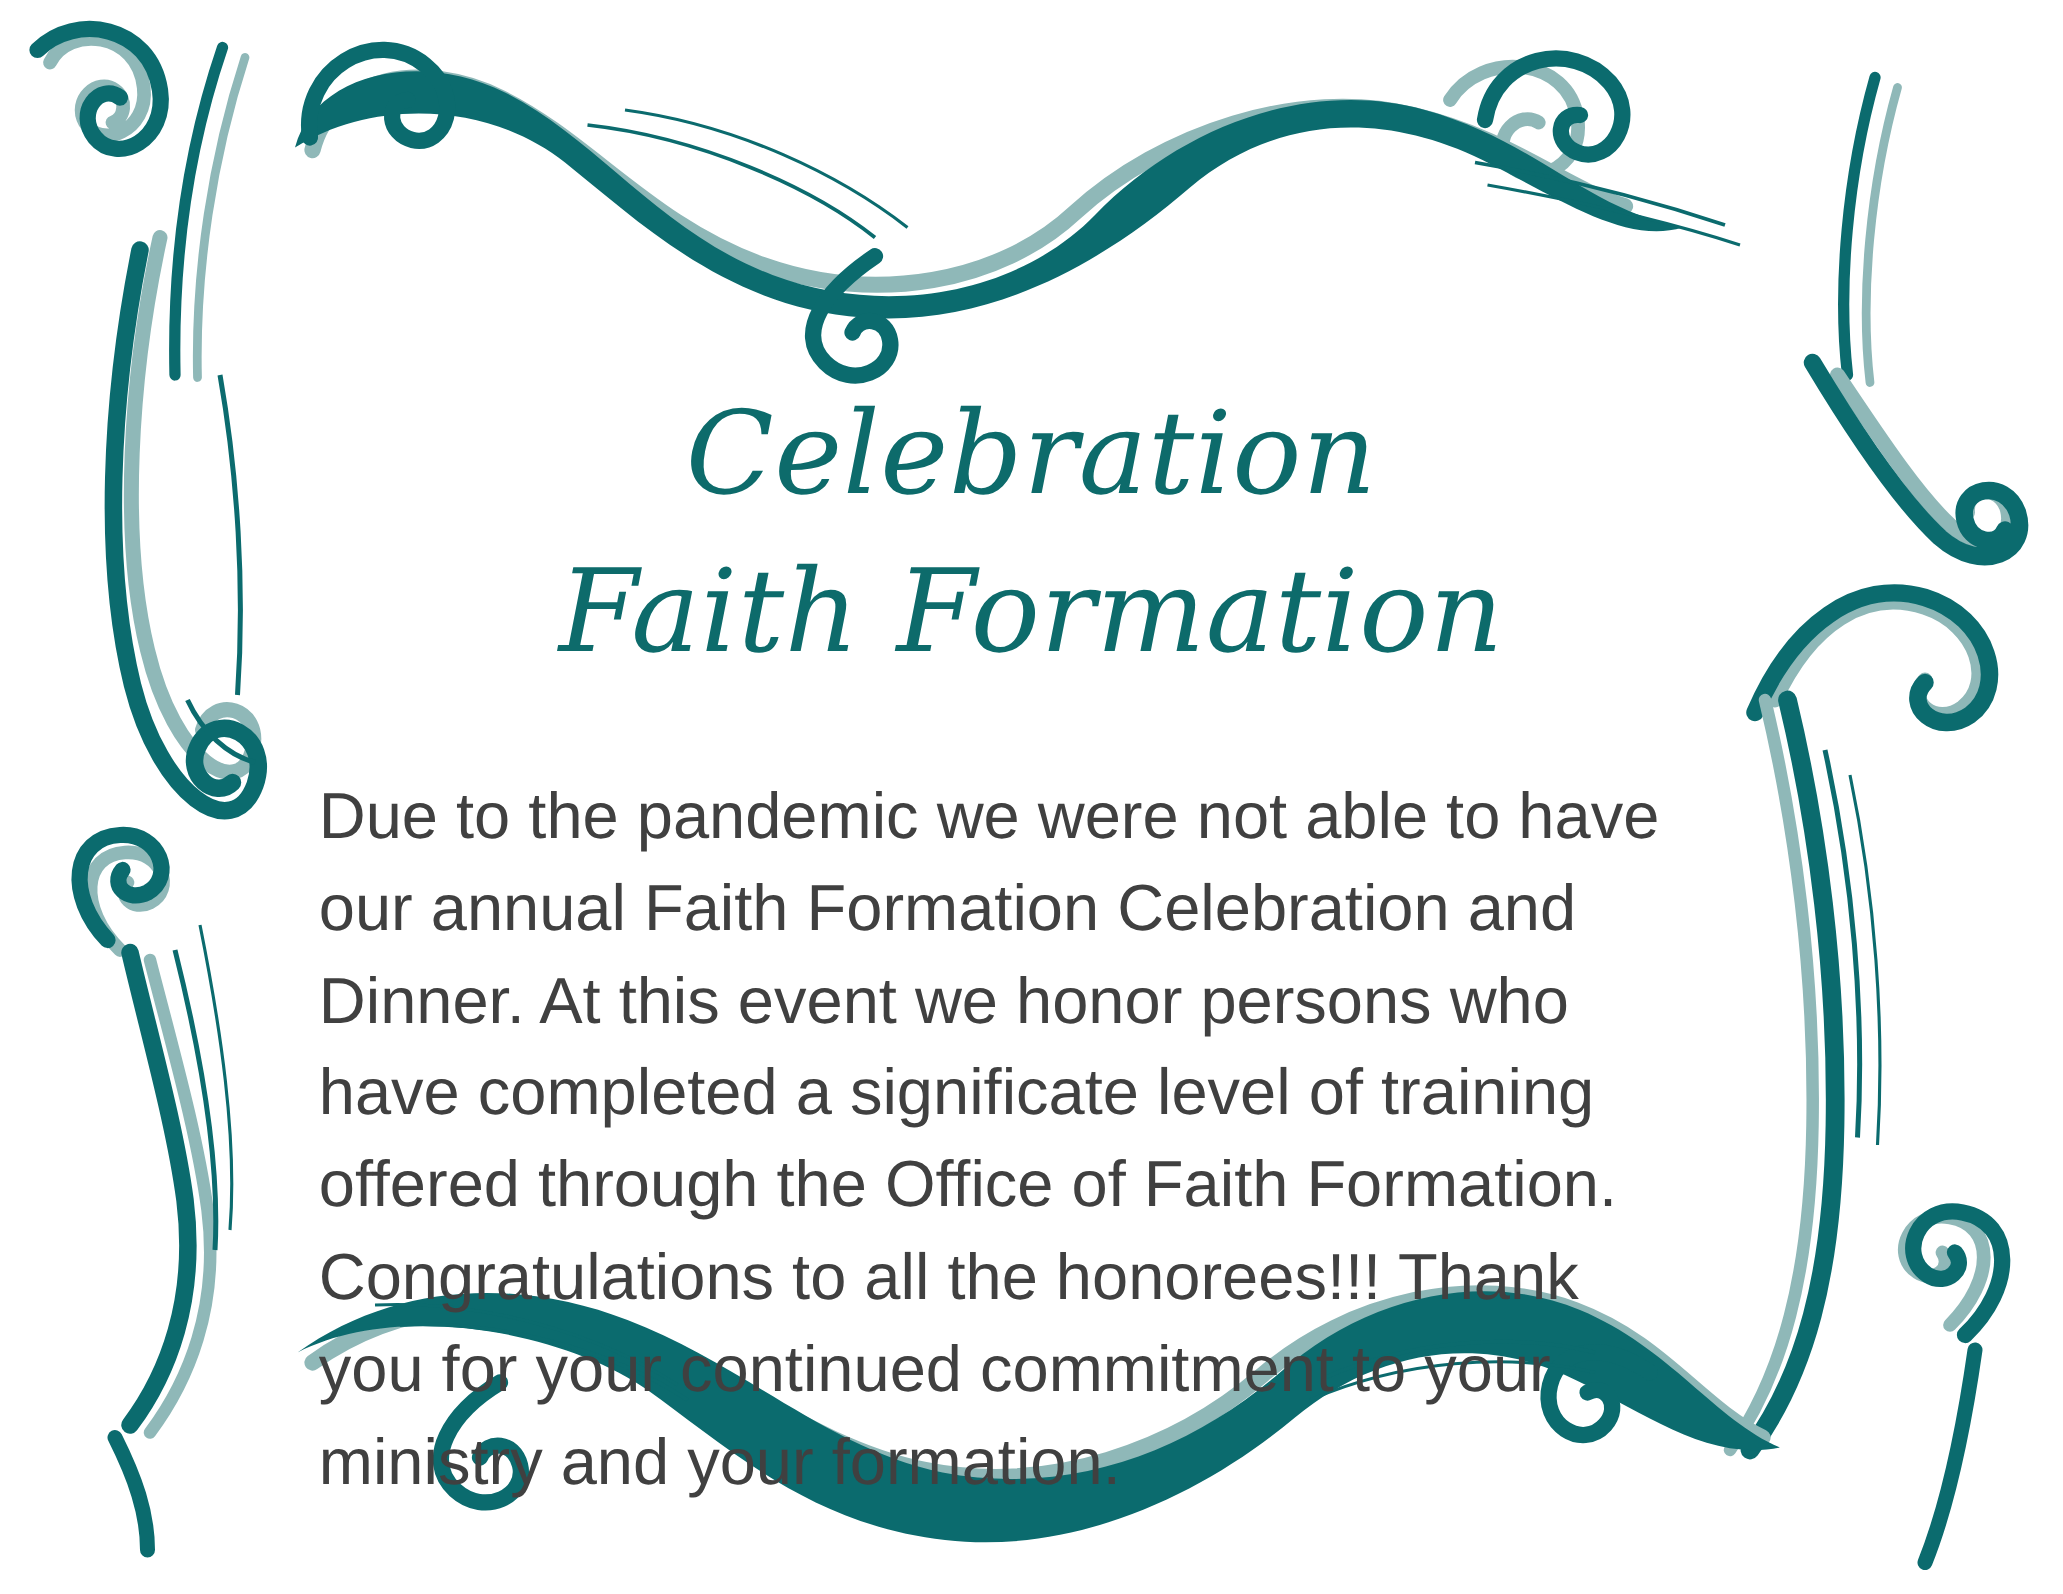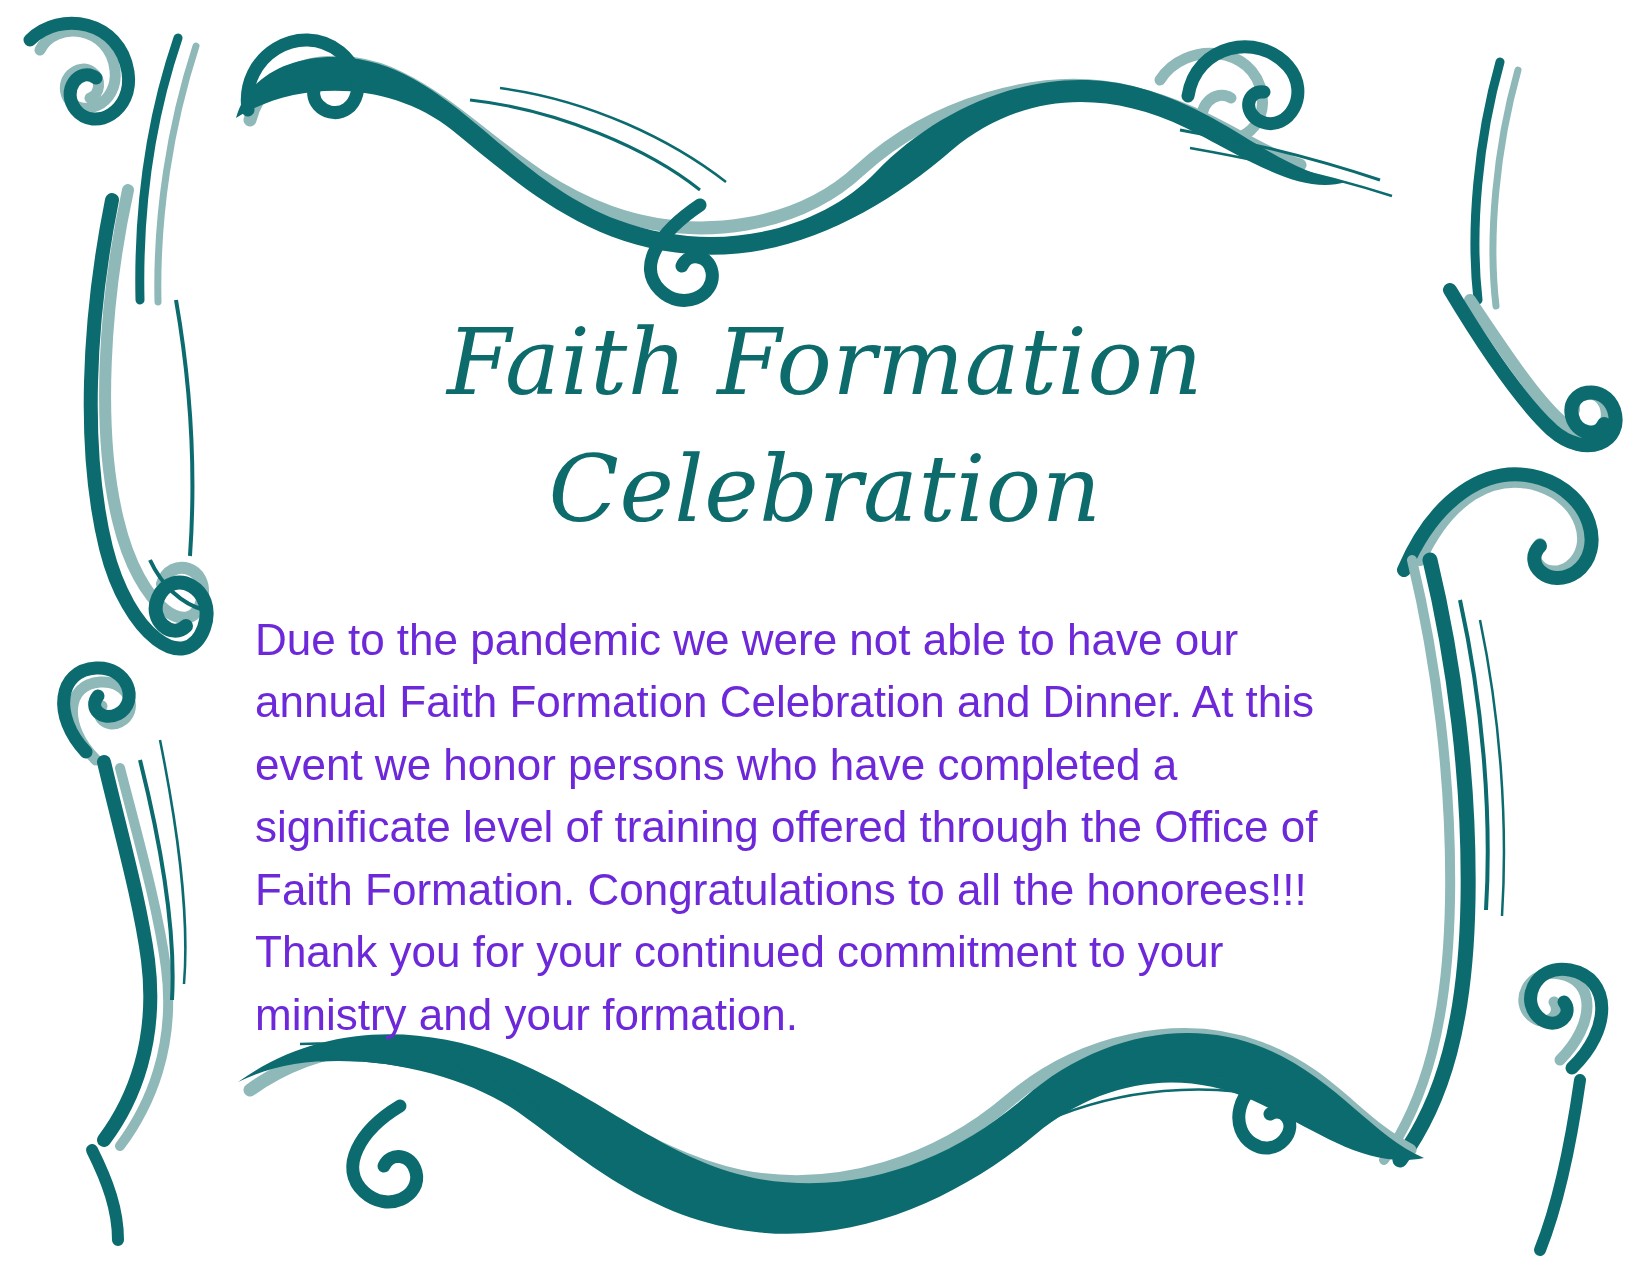--- a/index.html
+++ b/index.html
@@ -50,23 +50,23 @@
   }
   .title .line {
     display: block;
   }
   .body-text {
     position: absolute;
     left: 255px;
     top: 565px;
     width: 1090px;
     font-family: "Liberation Sans", sans-serif;
-    font-size: 44px;
+    font-size: 52px;
     line-height: 1.42;
-    color: #6d28d9;
+    color: #404040;
     text-align: left;
   }
 </style>
 </head>
 <body>
 
 <div class="slide">
 
   <svg class="frame-svg" viewBox="0 0 1650 1275" xmlns="http://www.w3.org/2000/svg">
 
@@ -162,19 +162,19 @@
                C1298,1124 1284,1106 1270,1114" fill="none" stroke="#0b6b6e" stroke-width="13" stroke-linecap="round"></path>
       <path d="M320,1060 C400,1056 490,1080 550,1120" fill="none" stroke="#0b6b6e" stroke-width="3"></path>
       <path d="M300,1044 C386,1040 478,1066 542,1108" fill="none" stroke="#0b6b6e" stroke-width="2.5"></path>
       <path d="M1060,1102 C1130,1072 1210,1066 1276,1082" fill="none" stroke="#0b6b6e" stroke-width="3"></path>
       <path d="M1048,1120 C1122,1088 1206,1082 1276,1098" fill="none" stroke="#0b6b6e" stroke-width="2.5"></path>
     </g>
   </svg>
 
   <div class="content">
     <div class="title">
+      <span class="line">Celebration</span>
       <span class="line">Faith Formation</span>
-      <span class="line">Celebration</span>
     </div>
 
     <p class="body-text">Due to the pandemic we were not able to have our annual Faith Formation Celebration and Dinner. At this event we honor persons who have completed a significate level of training offered through the Office of Faith Formation. Congratulations to all the honorees!!! Thank you for your continued commitment to your ministry and your formation.</p>
   </div>
 </div>
 
 </body></html>

